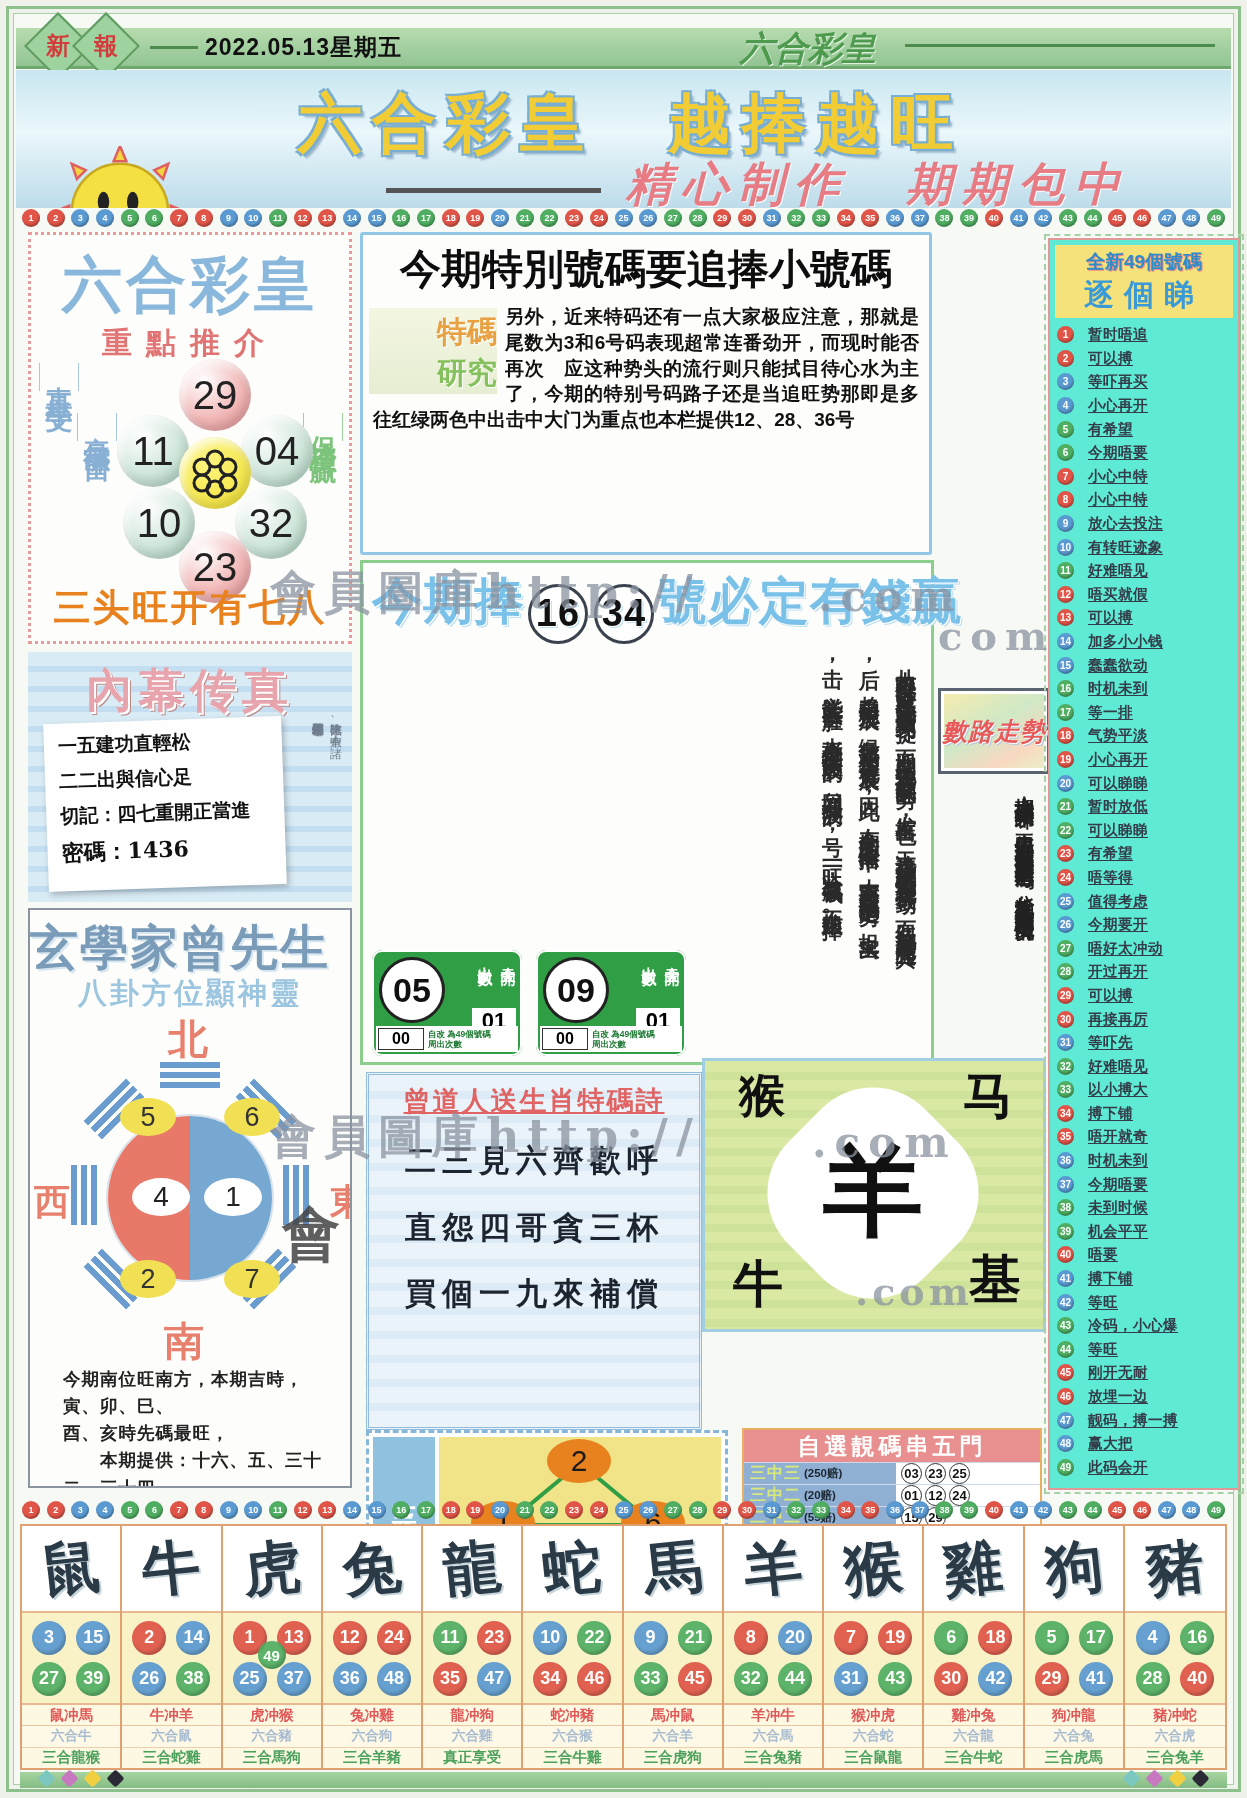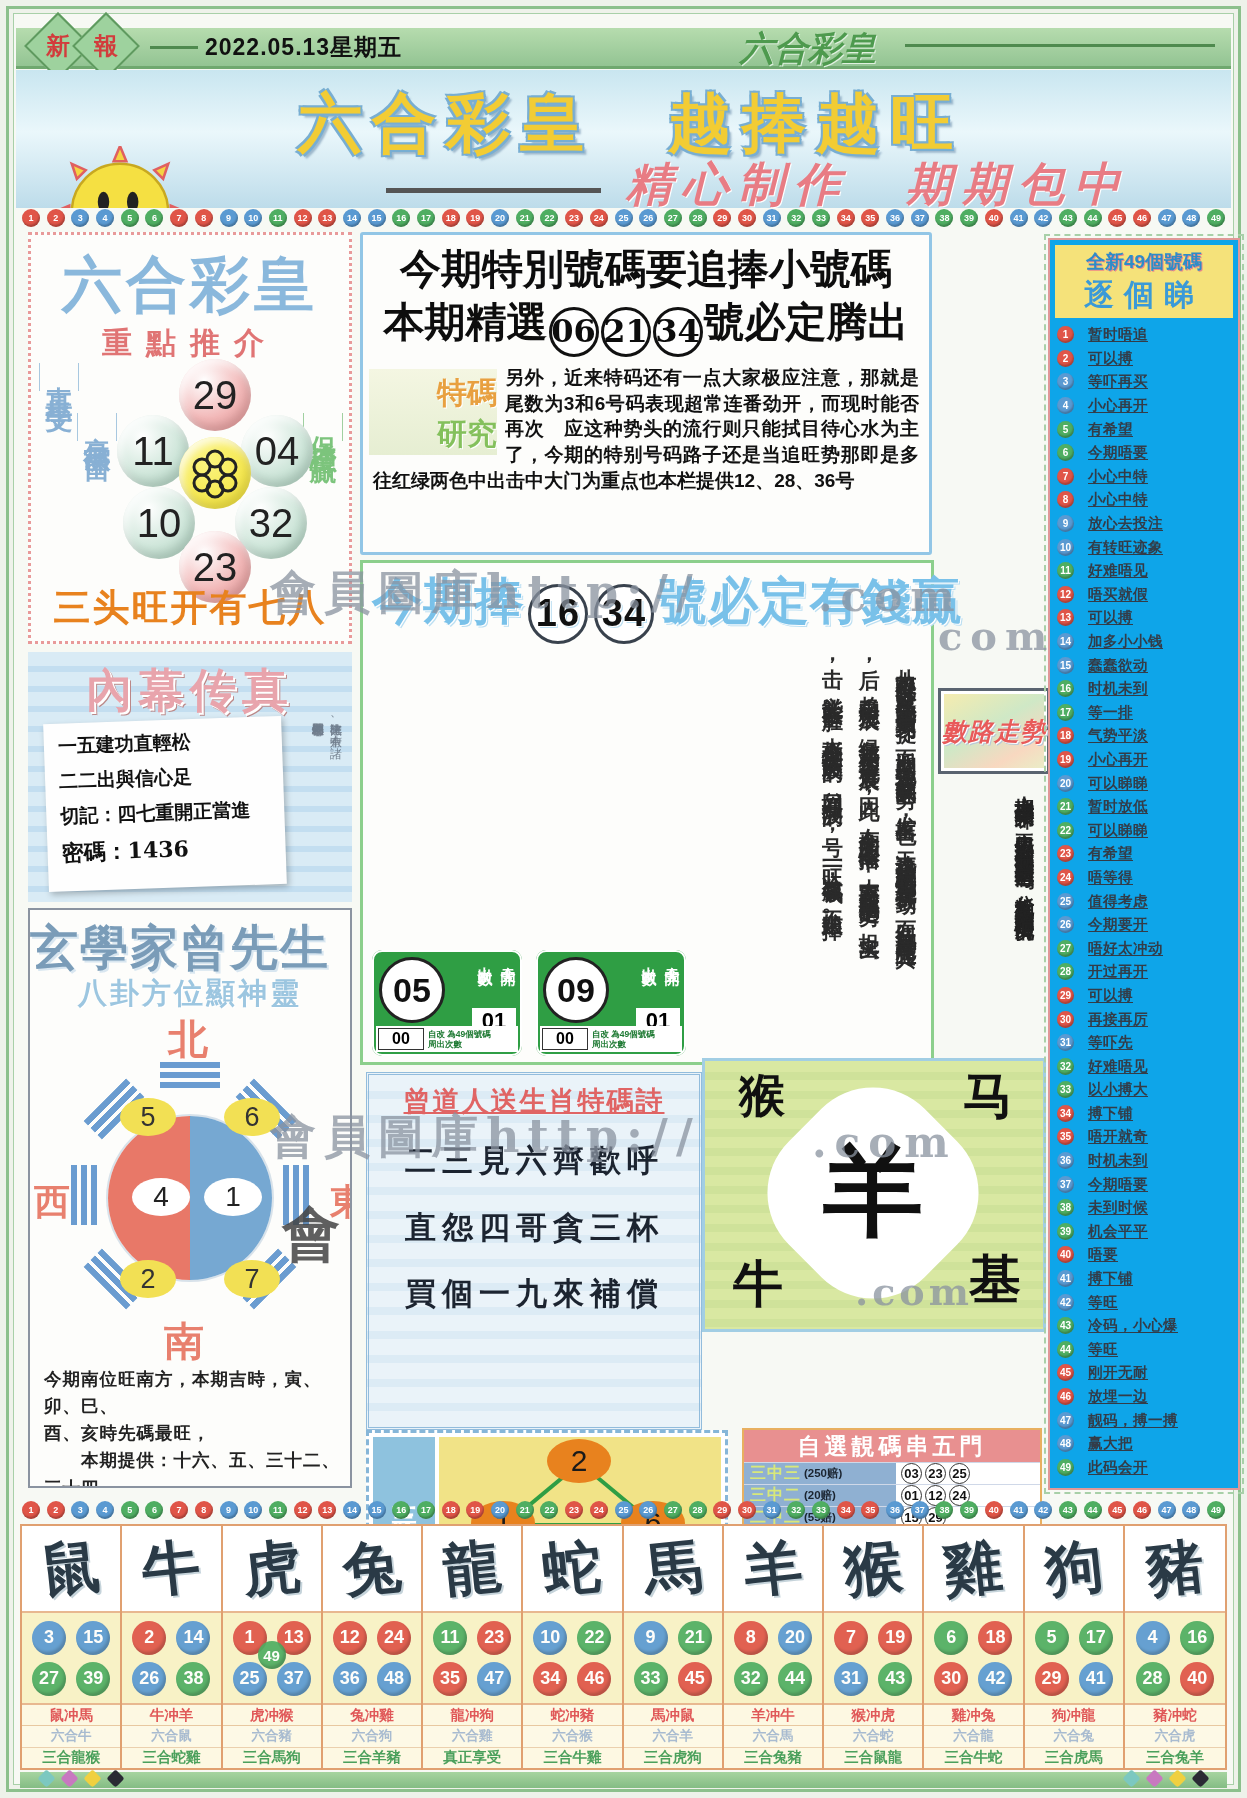--- a/index.html
+++ b/index.html
@@ -47,21 +47,21 @@
   
   .p-master{left:28px;top:908px;width:324px;height:580px;border:2px solid #8a93a0;overflow:hidden;}
   .master-title{width:100%;text-align:left;top:6px;font-size:48px;font-weight:900;color:#7a9cb8;letter-spacing:2px;text-shadow:2px 2px 0 #d8e6f0;}
   .master-sub{width:100%;text-align:center;top:64px;font-size:29px;font-weight:900;color:#9cc6e0;letter-spacing:3px;text-shadow:1px 1px 0 #fff;}
   .dir{font-size:40px;font-weight:900;color:#e8806e;}
   .tri{width:60px;height:26px;background:repeating-linear-gradient(180deg,#6a9cd0 0 6px,rgba(0,0,0,0) 6px 10px);}
   .yy{width:164px;height:164px;border-radius:50%;background:linear-gradient(90deg,#e87868 0 50%,#76a8d2 50% 100%);box-shadow:0 0 0 2px #d8e2ea;}
   .yy-eye{width:58px;height:38px;border-radius:50%;background:#fff;display:flex;align-items:center;justify-content:center;font-size:28px;color:#222;}
   .gua-num{width:56px;height:38px;border-radius:50%;background:#f2e054;display:flex;align-items:center;justify-content:center;font-size:27px;color:#333;}
   .seal{font-family:"DejaVu Serif",serif;font-size:58px;color:#444;opacity:.85;font-weight:900;}
-  .master-text div{font-family:"DejaVu Serif",serif;font-size:17.5px;font-weight:700;color:#222;line-height:1.55;letter-spacing:1px;}
+  .master-text div{font-family:"DejaVu Serif",serif;font-size:17.5px;font-weight:700;color:#222;line-height:1.55;letter-spacing:1px;margin-left:19px;}
   
   .p-special{left:360px;top:232px;width:572px;height:323px;border:3px solid #92c6e6;border-radius:3px;overflow:hidden;}
   .sp-head{text-align:center;font-weight:900;color:#0d0d0d;font-size:41px;line-height:1.3;font-family:"DejaVu Serif",serif;white-space:nowrap;}
   .circled{display:inline-flex;width:44px;height:44px;border:3px solid #111;border-radius:50%;align-items:center;justify-content:center;font-size:32px;margin:0 1px;vertical-align:-6px;background:#fff;}
   .sp-label{float:left;width:128px;height:86px;margin:6px 8px 2px 6px;background:linear-gradient(#f4f6e2,#e6eed2);text-align:right;padding-top:4px;box-sizing:border-box;}
   .sp-label .l1{font-size:30px;font-weight:900;color:#e8a040;text-shadow:1px 1px 0 #fff;}
   .sp-label .l2{font-size:30px;font-weight:900;color:#84c05c;text-shadow:1px 1px 0 #fff;}
   .sp-body{padding:2px 10px 0 10px;font-size:19px;color:#111;text-align:justify;line-height:1.35;font-weight:600;}
   .sp-body div{margin-bottom:2px;}
   
@@ -100,21 +100,21 @@
   .p-combo{left:742px;top:1428px;width:300px;height:140px;border:2px solid #e8b060;background:#fff;box-sizing:border-box;}
   .combo-title{height:32px;background:#e89090;color:#fff;font-size:23px;font-weight:900;letter-spacing:4px;display:flex;align-items:center;justify-content:center;}
   .combo-row{display:flex;align-items:center;height:21px;border-top:1px solid #cfd8e8;}
   .combo-left{width:152px;background:#8fb0d2;height:100%;display:flex;align-items:center;padding-left:6px;box-sizing:border-box;gap:3px;}
   .combo-name{font-size:16px;font-weight:900;letter-spacing:1px;}
   .cl-lime{color:#d8e87a;} .cl-yel{color:#f5e832;}
   .combo-odds{font-size:11.5px;color:#1a2430;font-weight:700;}
   .combo-nums{flex:1;display:flex;align-items:center;gap:3px;padding-left:5px;}
   .cnum{width:19px;height:19px;border:1.5px solid #333;border-radius:50%;background:#fff;font-size:13px;font-weight:700;display:flex;align-items:center;justify-content:center;color:#111;}
   
-  .p-rlist{left:1048px;top:238px;width:192px;height:1252px;border:2px solid #e09898;outline:2px dashed #a8d0a8;outline-offset:2px;background:#0ea5e9;box-sizing:border-box;}
+  .p-rlist{left:1048px;top:238px;width:192px;height:1252px;border:2px solid #e09898;outline:2px dashed #a8d0a8;outline-offset:2px;background:#5eead4;box-sizing:border-box;}
   .rl-head{margin:5px;background:#f5e27a;text-align:center;padding:4px 0 2px;}
   .rl-h1{font-size:19px;font-weight:900;color:#2e8cc8;text-shadow:1px 1px 0 #e88;}
   .rl-h2{font-size:30px;font-weight:900;color:#3a9ad8;letter-spacing:10px;}
   .rl-row{display:flex;align-items:center;height:23.6px;padding-left:7px;}
   .rl-num{width:17px;height:17px;border-radius:50%;color:#fff;font-size:10px;font-weight:700;display:flex;align-items:center;justify-content:center;flex:0 0 auto;box-shadow:inset -1px -2px 2px rgba(0,0,0,.25);}
   .rl-txt{margin-left:14px;font-size:14.5px;color:#333c48;font-weight:600;text-decoration:underline;text-underline-offset:2px;white-space:nowrap;letter-spacing:.5px;}
   
   .p-ztable{left:20px;top:1524px;width:1207px;height:246px;display:grid;grid-template-columns:repeat(12,1fr);border:2px solid #e0a070;background:#fff;box-sizing:border-box;}
   .zcol{border-right:2px solid #e0a070;display:flex;flex-direction:column;overflow:hidden;}
   .zcol:last-child{border-right:none;}
@@ -300,23 +300,20 @@
     <div class="abs dir" style="left:134px;top:404px;">南</div>
     <div class="abs master-text" style="left:14px;top:456px;width:296px;">
         <div class="master-line">今期南位旺南方，本期吉時，寅、卯、巳、</div>
         <div class="master-line">酉、亥時先碼最旺，</div>
         <div class="master-line">　　本期提供：十六、五、三十二、三十四</div>
       </div>
   </div>
 
   <div class="abs panel p-special">
     <div class="sp-head" style="margin-top:8px;">今期特別號碼要追捧小號碼</div>
-    <div class="sp-head">
-      <span>本期精選</span><span><span class="circled">06</span><span class="circled">21</span><span class="circled">34</span></span><span>號必定腾出</span>
-    </div>
     <div style="margin-top:6px;">
       <div class="sp-label">
         <div class="l1">特碼</div>
         <div class="l2">研究</div>
       </div>
       <div class="sp-body">
           <div class="sp-para">另外，近来特码还有一点大家极应注意，那就是尾数为3和6号码表现超常连番劲开，而现时能否再次　应这种势头的流行则只能拭目待心水为主了，今期的特别号码路子还是当追旺势那即是多往红绿两色中出击中大门为重点也本栏提供12、28、36号</div>
         </div>
     </div>
   </div>

